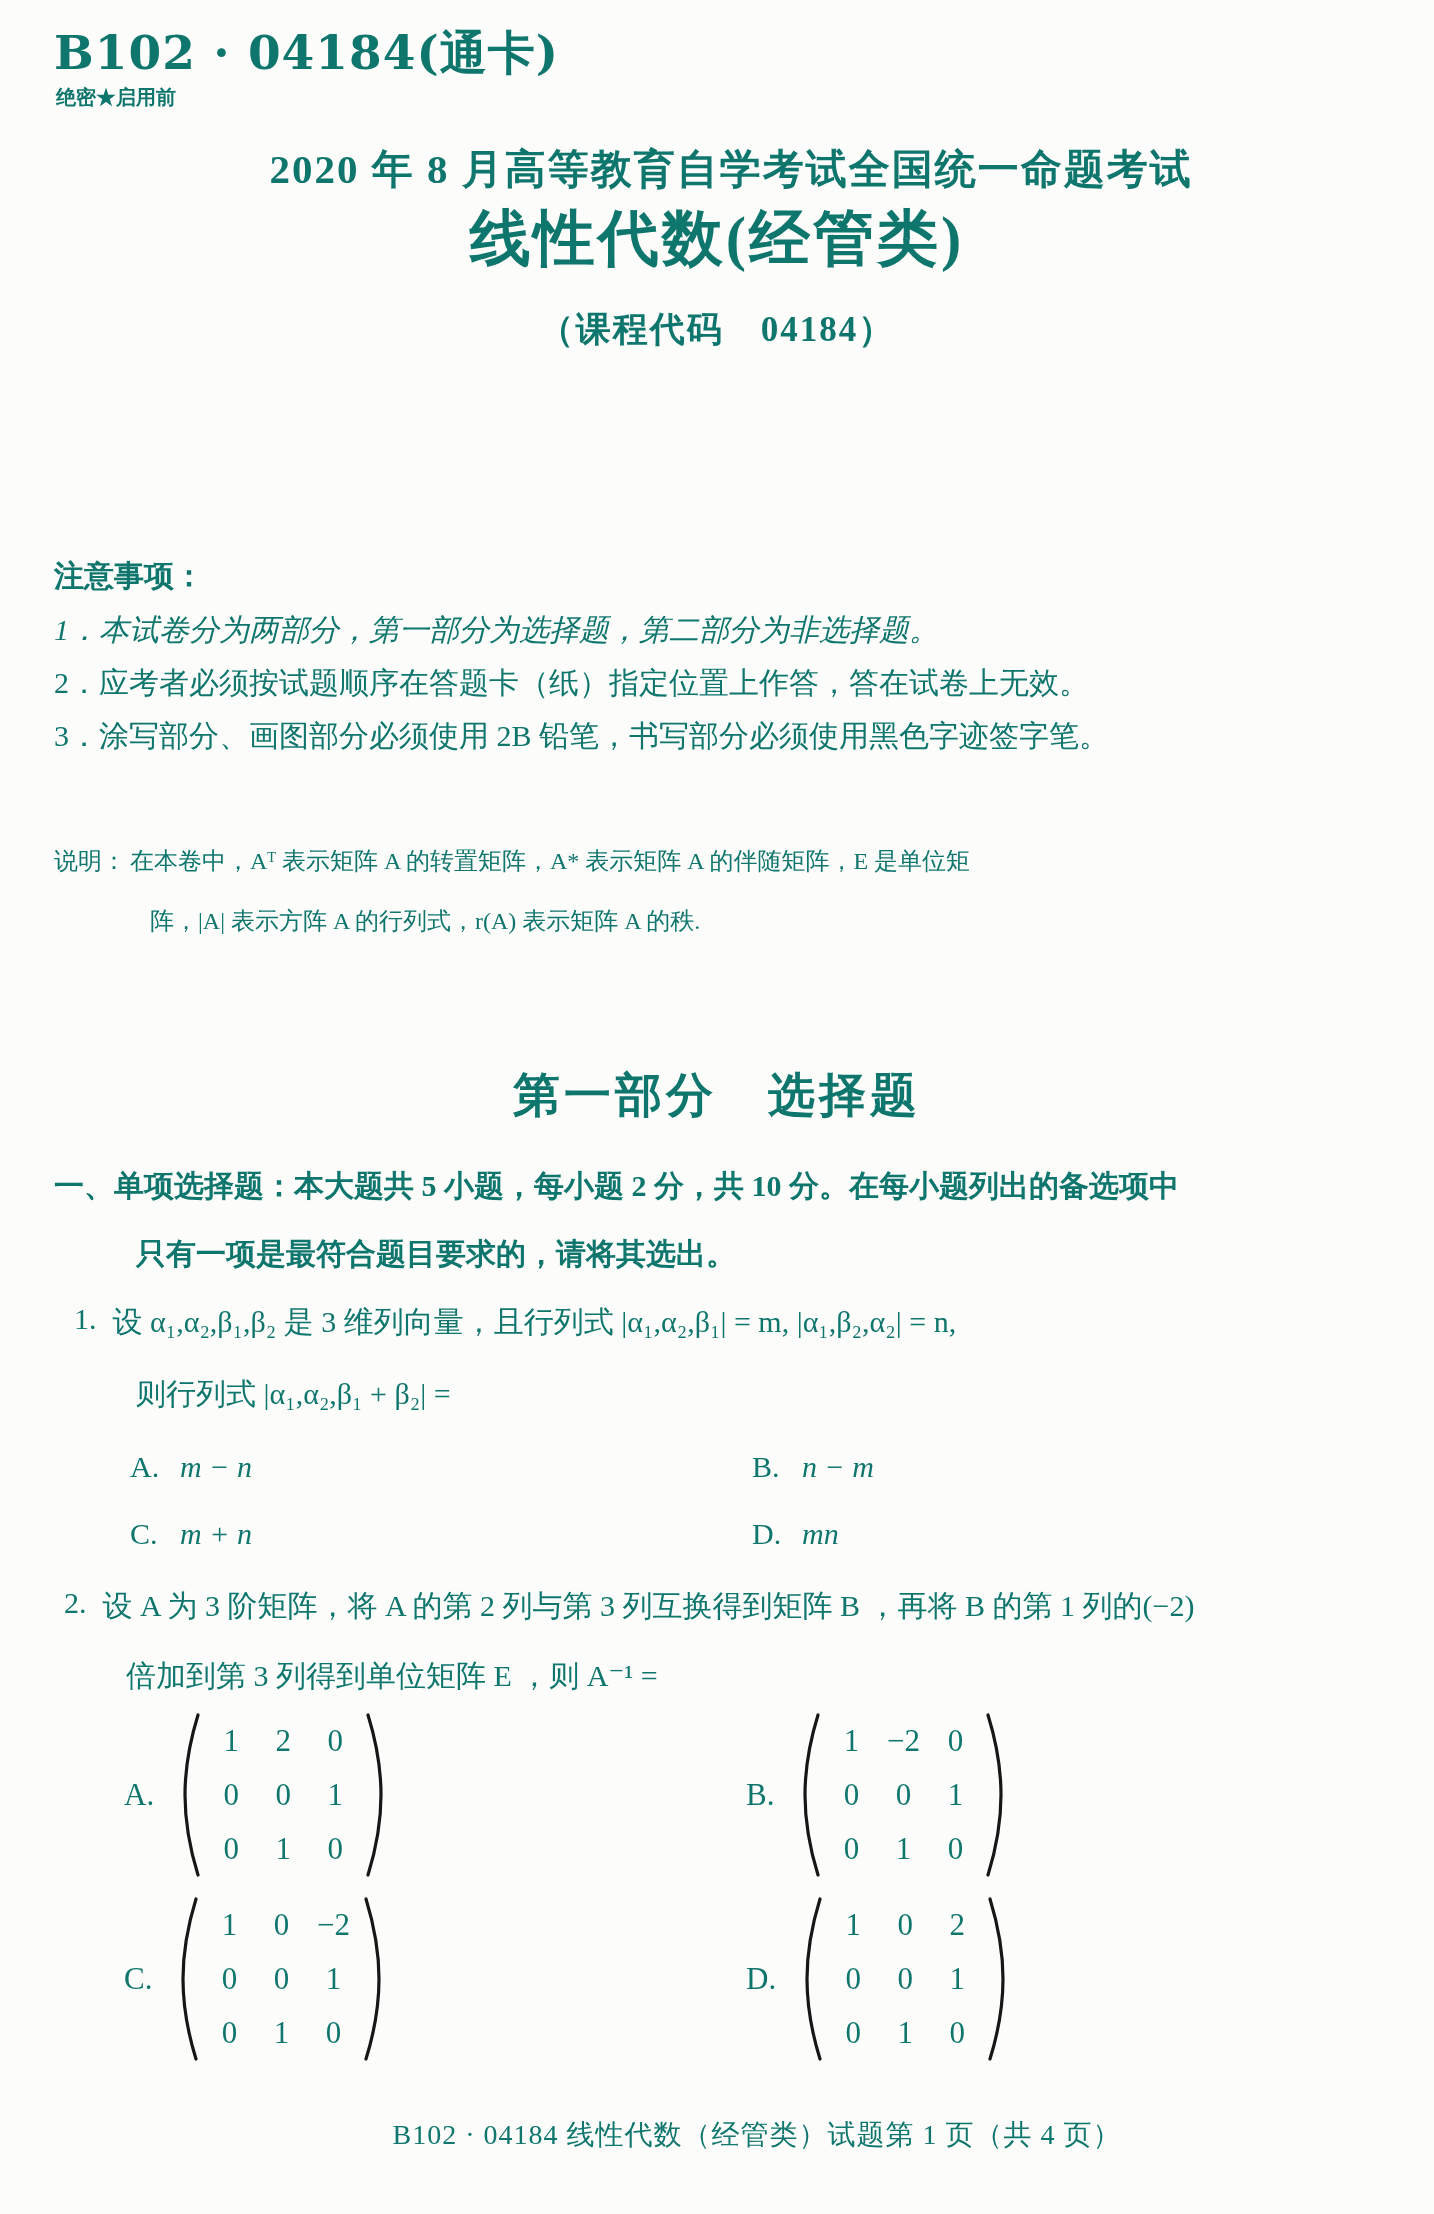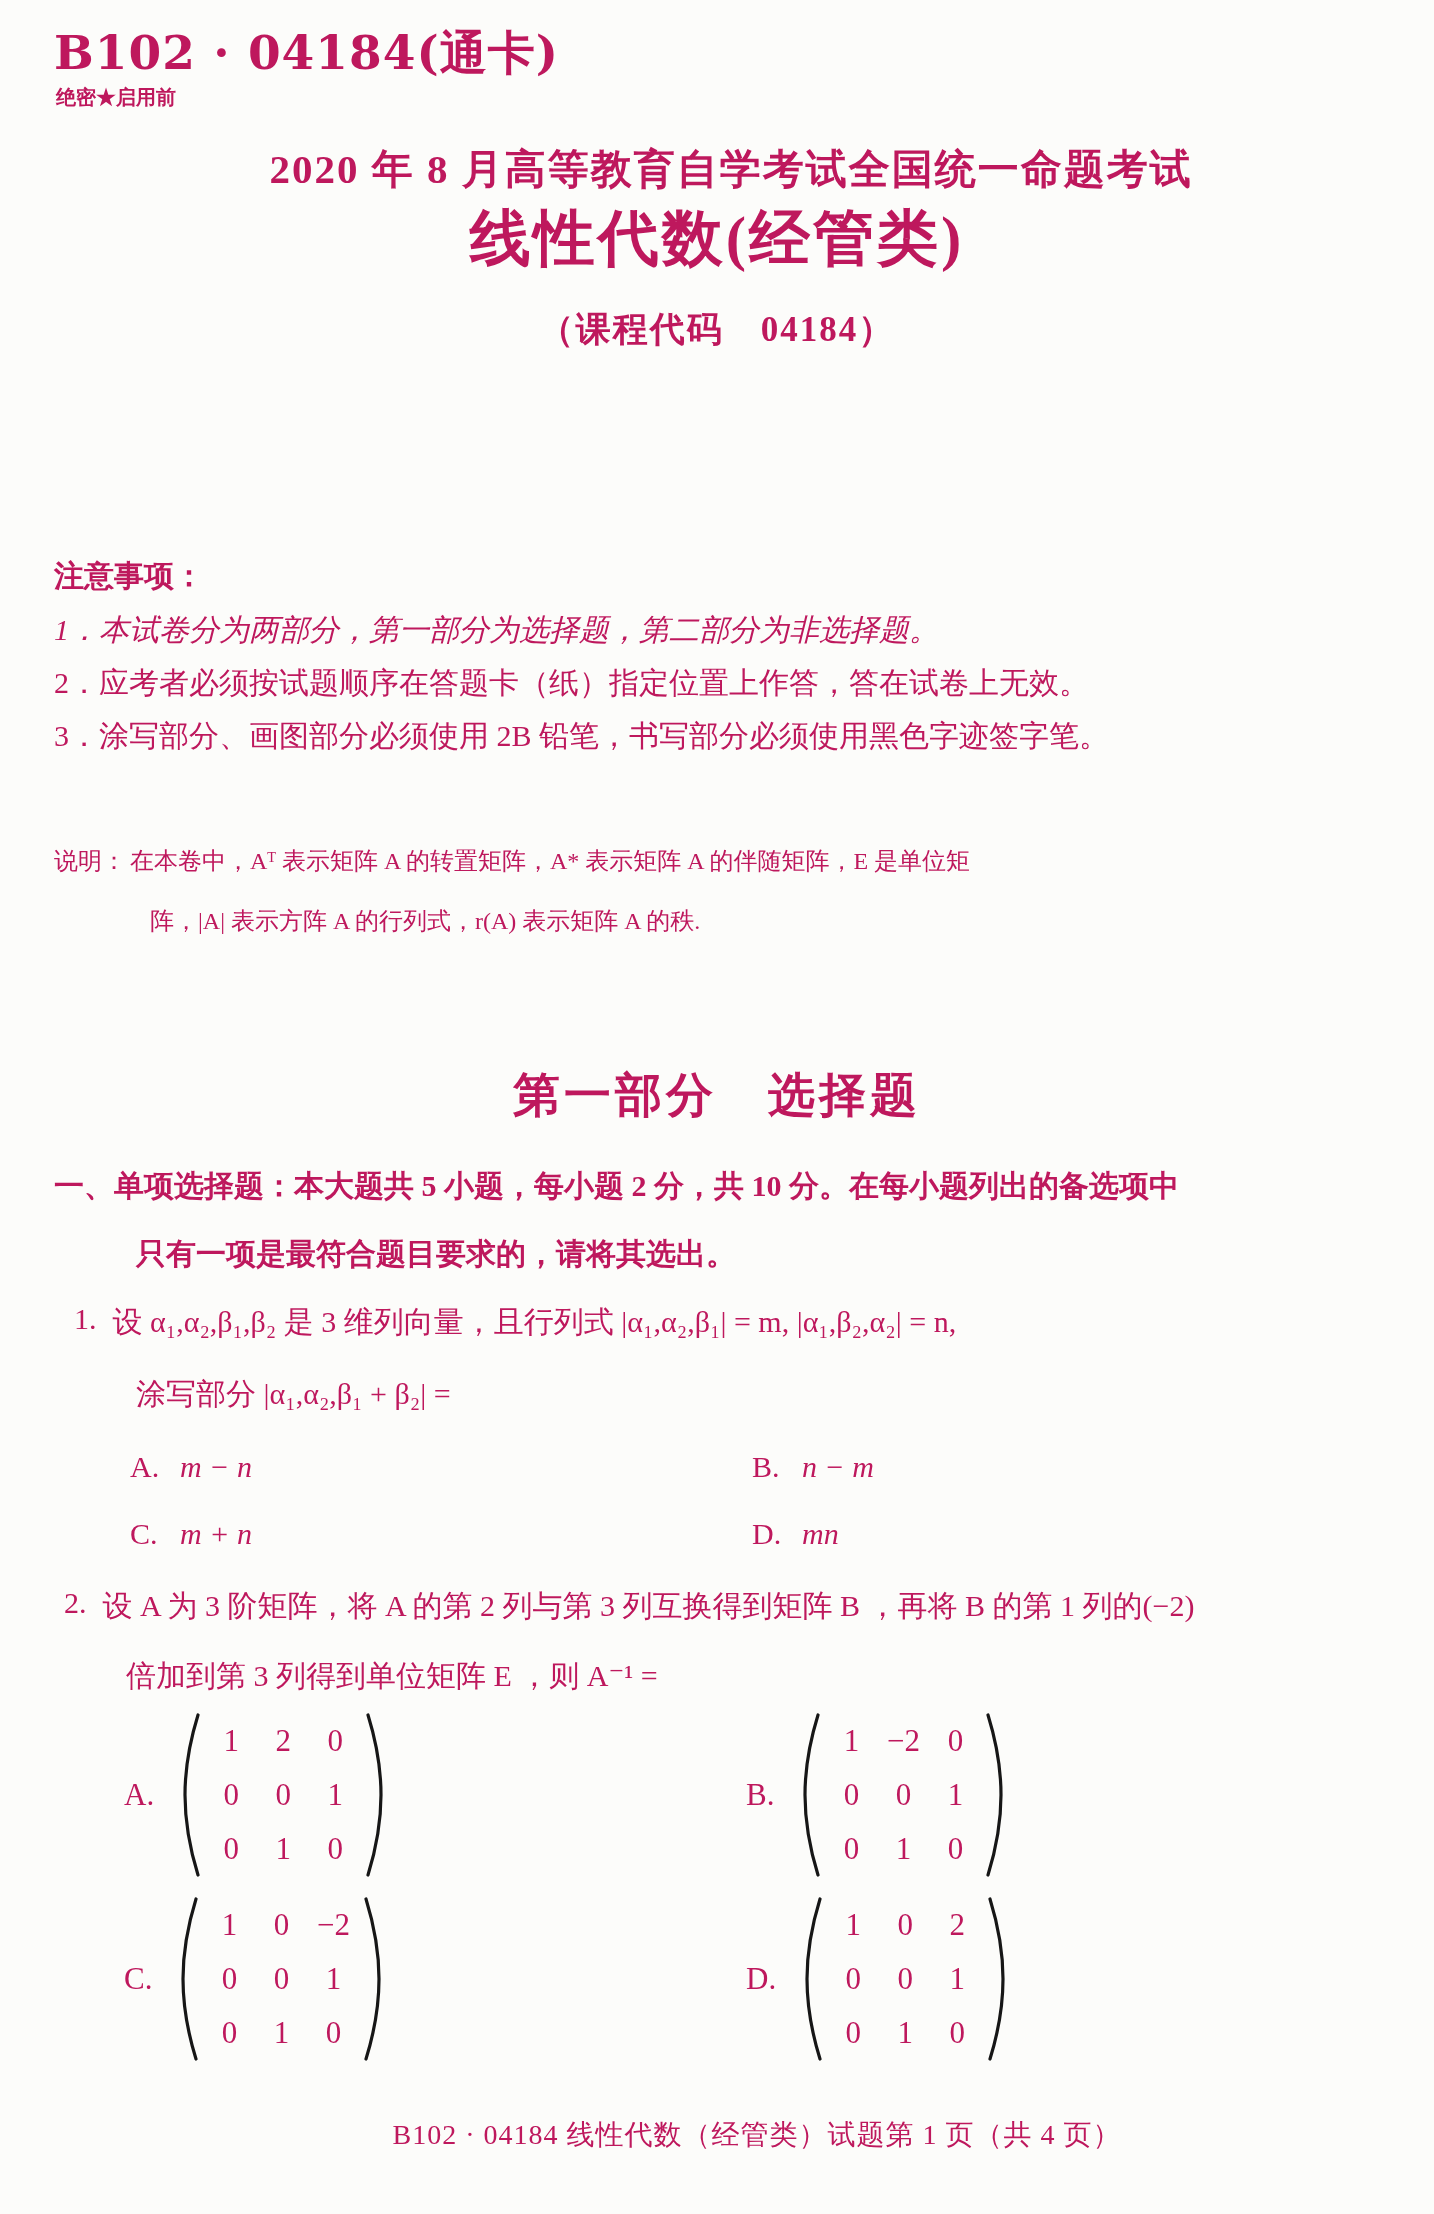--- a/index.html
+++ b/index.html
@@ -2,21 +2,21 @@
 <html><head>
 <meta charset="utf-8">
 <style>
   * { margin:0; padding:0; box-sizing:border-box; }
   html, body { background:#d9d9d9; }
   .page {
     position:relative;
     width:1434px; height:2214px;
     margin:0 auto;
     background:#fcfcfa;
-    color:#be185d;
+    color:#0f766e;
     font-family:"Liberation Serif","DejaVu Serif",serif;
     overflow:hidden;
   }
   .abs { position:absolute; }
   .center { left:0; width:100%; text-align:center; }
   .paper-code { font-size:47px; font-weight:bold; letter-spacing:1px; font-family:"DejaVu Serif","Liberation Serif",serif; }
   .secrecy { font-size:20px; font-weight:bold; }
   .session { font-size:41px; font-weight:600; letter-spacing:2px; }
   .subject { font-size:61px; font-weight:700; letter-spacing:3px; }
   .course  { font-size:35px; font-weight:600; letter-spacing:2px; }
@@ -71,21 +71,21 @@
 
   <div class="abs center heading-part" style="top:1024px;">第一部分　选择题</div>
 
   <div class="abs body-line bold" style="left:54px; top:1166px;">一、单项选择题：本大题共 5 小题，每小题 2 分，共 10 分。在每小题列出的备选项中</div>
   <div class="abs body-line bold" style="left:136px; top:1234px;">只有一项是最符合题目要求的，请将其选出。</div>
 
   <div class="abs body-line stem" style="left:74px; top:1302px;">
     <span class="qnum">1.</span>
     <span>设 α₁,α₂,β₁,β₂ 是 3 维列向量，且行列式 |α₁,α₂,β₁| = m,  |α₁,β₂,α₂| = n,</span>
   </div>
-  <div class="abs body-line" style="left:136px; top:1374px;">涂写部分 |α₁,α₂,β₁ + β₂| =</div>
+  <div class="abs body-line" style="left:136px; top:1374px;">则行列式 |α₁,α₂,β₁ + β₂| =</div>
 
   <div class="abs opt" style="left:130px; top:1450px;">
     <span class="opt-label">A.</span>
     <span class="math">m − n</span>
   </div>
   <div class="abs opt" style="left:752px; top:1450px;">
     <span class="opt-label">B.</span>
     <span class="math">n − m</span>
   </div>
   <div class="abs opt" style="left:130px; top:1517px;">

